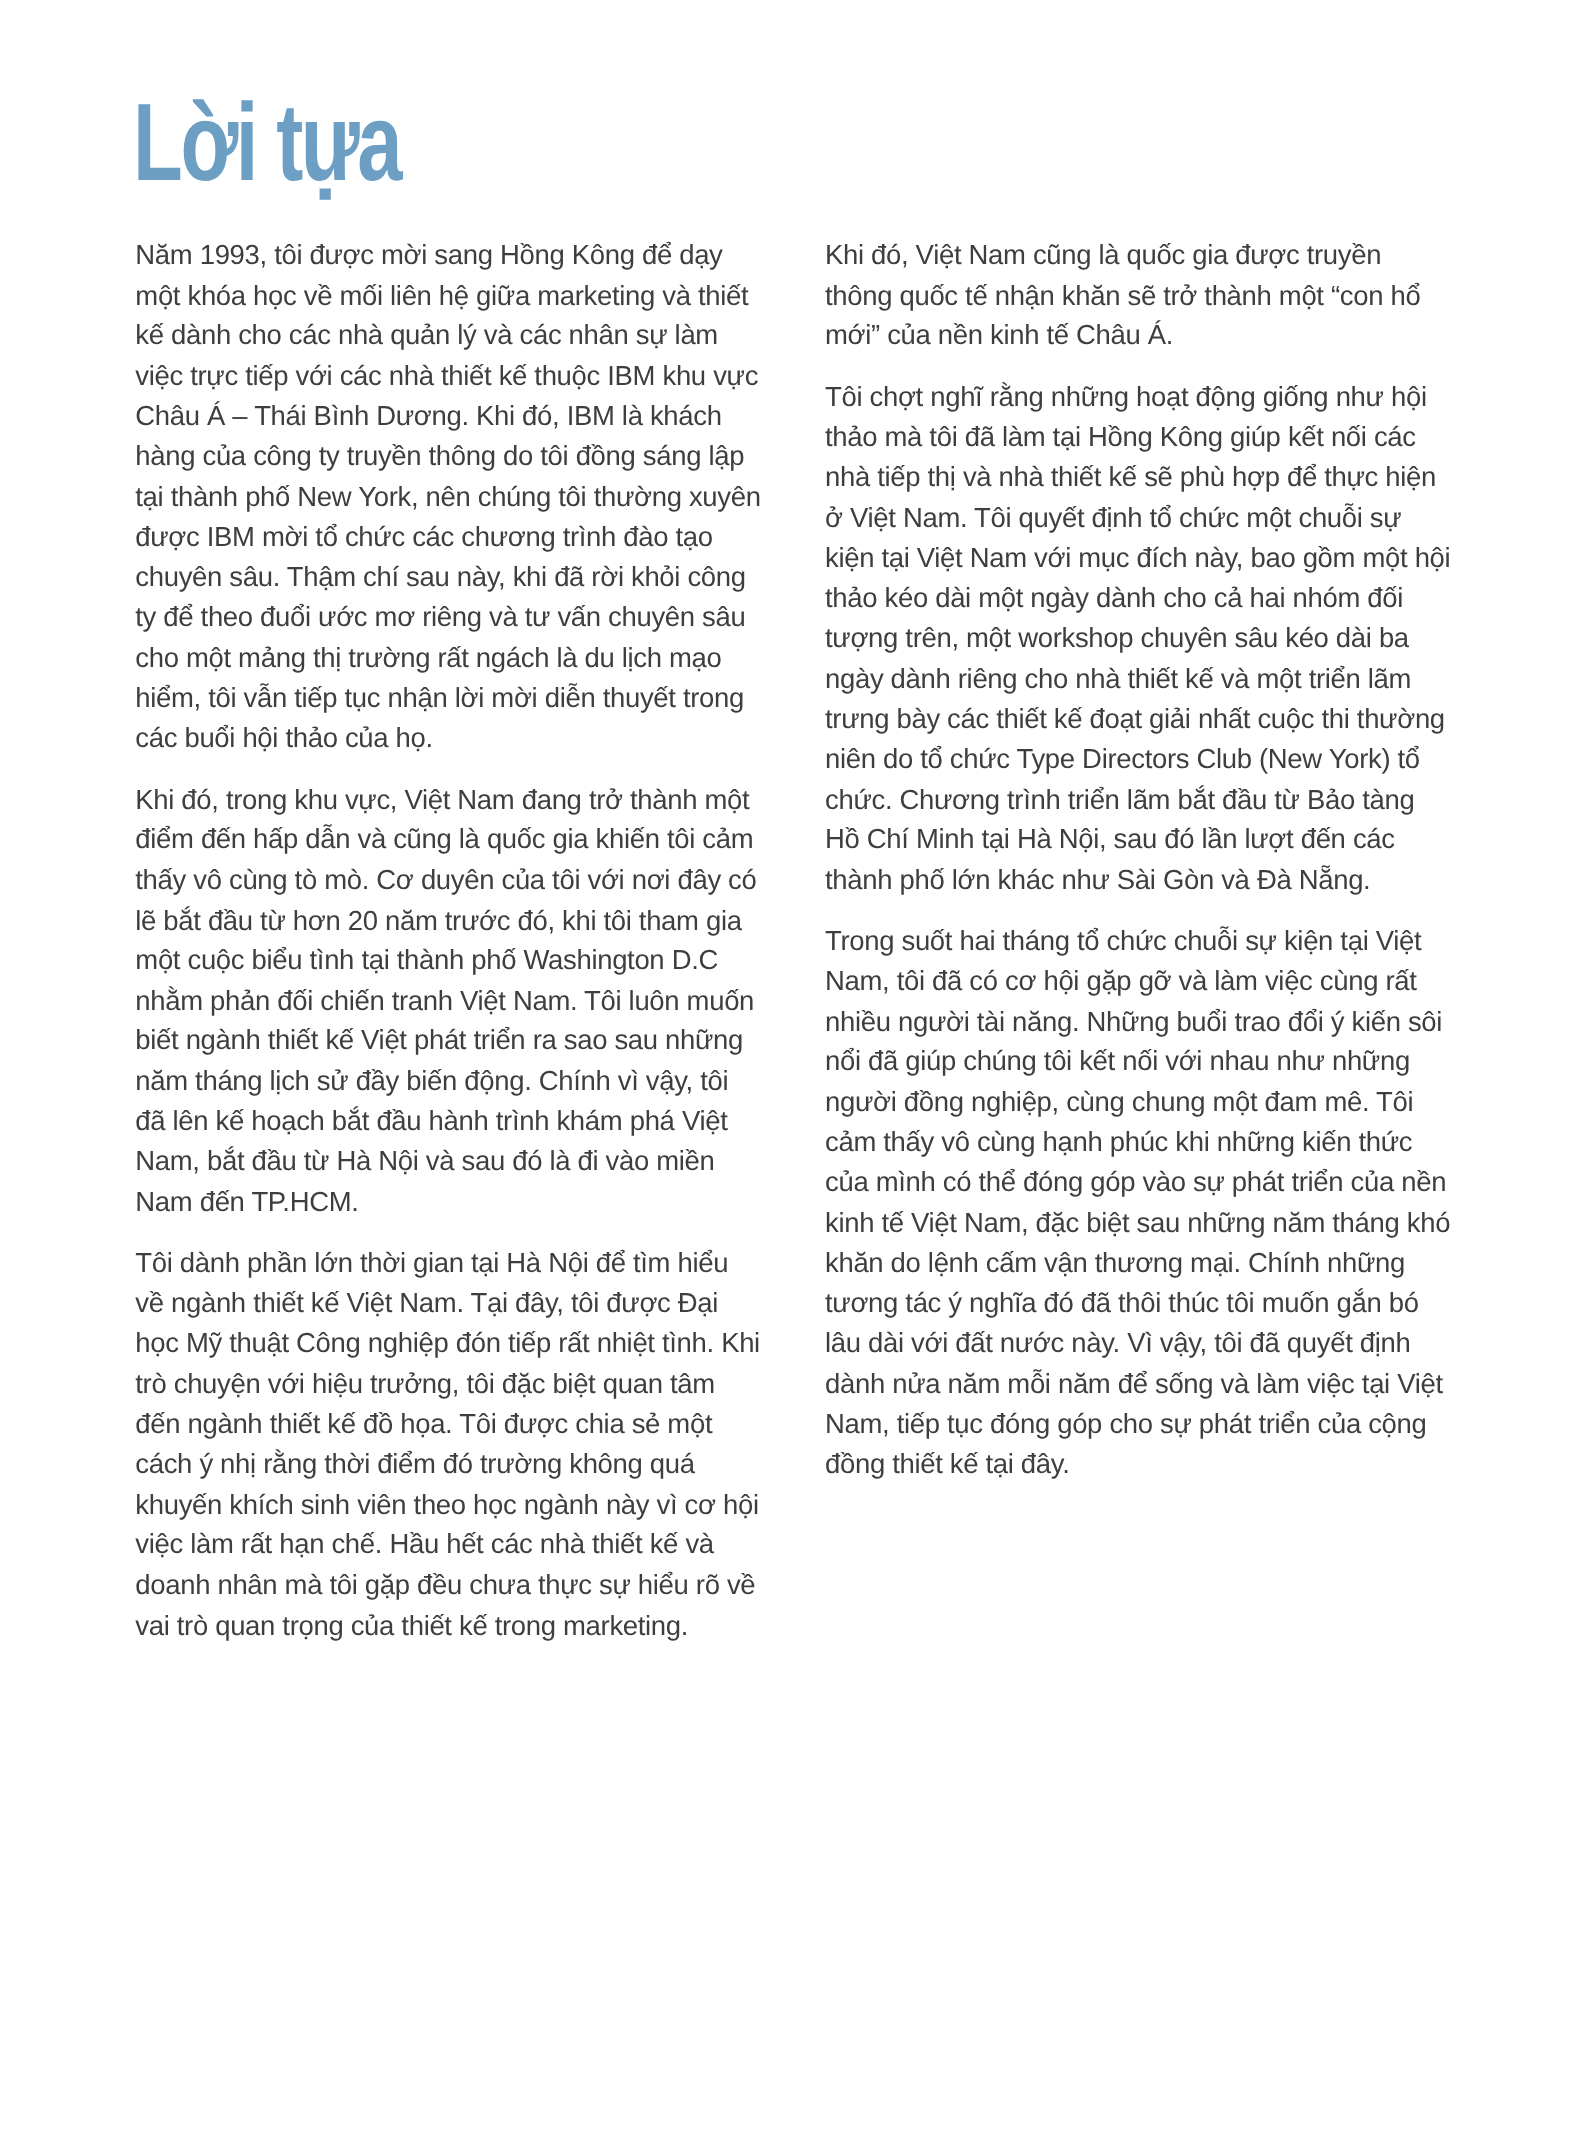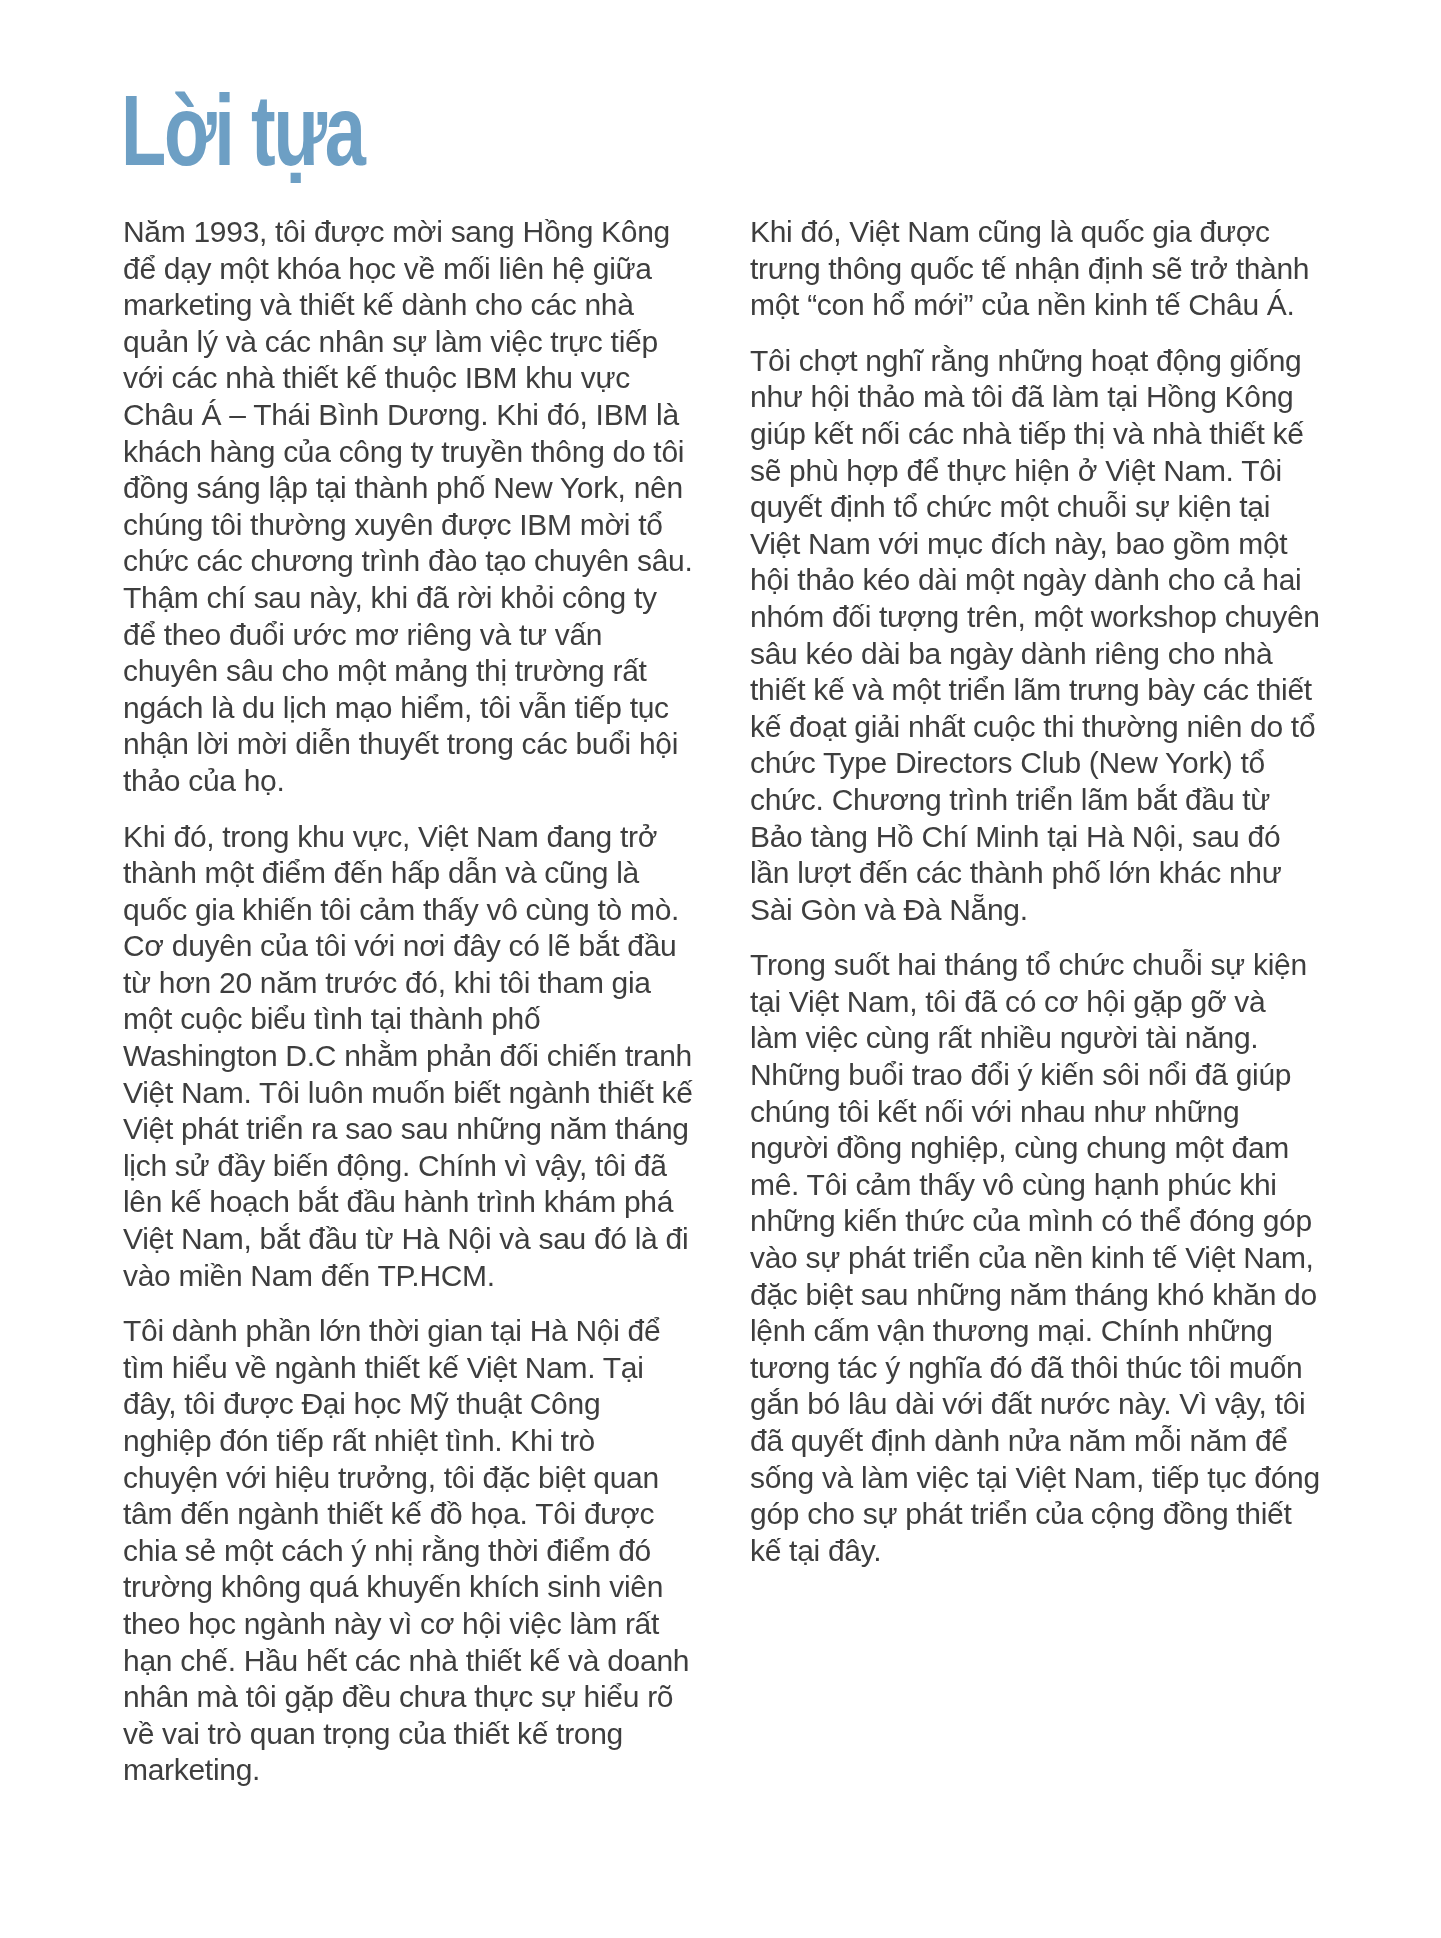--- a/index.html
+++ b/index.html
@@ -35,21 +35,21 @@
   .columns {
     position: absolute;
     left: 123px;
     top: 214px;
     width: 1197px;
     display: flex;
     gap: 57px;
   }
   .column {
     width: 570px;
-    font-size: 30px;
+    font-size: 25px;
     line-height: 36.6px;
     letter-spacing: -0.3px;
     text-align: left;
   }
   .column p {
     margin: 0 0 19px 0;
   }
 </style>
 </head>
 <body>
@@ -57,18 +57,18 @@
 <div class="page" style="background: rgb(255, 255, 255);">
   <h1 class="page-title" style="color: rgb(109, 159, 196);">Lời tựa</h1>
 
   <div class="columns">
     <div class="column" style="color: rgb(62, 62, 62);">
         <p>Năm 1993, tôi được mời sang Hồng Kông để dạy một khóa học về mối liên hệ giữa marketing và thiết kế dành cho các nhà quản lý và các nhân sự làm việc trực tiếp với các nhà thiết kế thuộc IBM khu vực Châu Á – Thái Bình Dương. Khi đó, IBM là khách hàng của công ty truyền thông do tôi đồng sáng lập tại thành phố New York, nên chúng tôi thường xuyên được IBM mời tổ chức các chương trình đào tạo chuyên sâu. Thậm chí sau này, khi đã rời khỏi công ty để theo đuổi ước mơ riêng và tư vấn chuyên sâu cho một mảng thị trường rất ngách là du lịch mạo hiểm, tôi vẫn tiếp tục nhận lời mời diễn thuyết trong các buổi hội thảo của họ.</p>
         <p>Khi đó, trong khu vực, Việt Nam đang trở thành một điểm đến hấp dẫn và cũng là quốc gia khiến tôi cảm thấy vô cùng tò mò. Cơ duyên của tôi với nơi đây có lẽ bắt đầu từ hơn 20 năm trước đó, khi tôi tham gia một cuộc biểu tình tại thành phố Washington D.C nhằm phản đối chiến tranh Việt Nam. Tôi luôn muốn biết ngành thiết kế Việt phát triển ra sao sau những năm tháng lịch sử đầy biến động. Chính vì vậy, tôi đã lên kế hoạch bắt đầu hành trình khám phá Việt Nam, bắt đầu từ Hà Nội và sau đó là đi vào miền Nam đến TP.HCM.</p>
         <p>Tôi dành phần lớn thời gian tại Hà Nội để tìm hiểu về ngành thiết kế Việt Nam. Tại đây, tôi được Đại học Mỹ thuật Công nghiệp đón tiếp rất nhiệt tình. Khi trò chuyện với hiệu trưởng, tôi đặc biệt quan tâm đến ngành thiết kế đồ họa. Tôi được chia sẻ một cách ý nhị rằng thời điểm đó trường không quá khuyến khích sinh viên theo học ngành này vì cơ hội việc làm rất hạn chế. Hầu hết các nhà thiết kế và doanh nhân mà tôi gặp đều chưa thực sự hiểu rõ về vai trò quan trọng của thiết kế trong marketing.</p>
       </div>
     <div class="column" style="color: rgb(62, 62, 62);">
-        <p>Khi đó, Việt Nam cũng là quốc gia được trưng thông quốc tế nhận định sẽ trở thành một “con hổ mới” của nền kinh tế Châu Á.</p>
+        <p>Khi đó, Việt Nam cũng là quốc gia được truyền thông quốc tế nhận khăn sẽ trở thành một “con hổ mới” của nền kinh tế Châu Á.</p>
         <p>Tôi chợt nghĩ rằng những hoạt động giống như hội thảo mà tôi đã làm tại Hồng Kông giúp kết nối các nhà tiếp thị và nhà thiết kế sẽ phù hợp để thực hiện ở Việt Nam. Tôi quyết định tổ chức một chuỗi sự kiện tại Việt Nam với mục đích này, bao gồm một hội thảo kéo dài một ngày dành cho cả hai nhóm đối tượng trên, một workshop chuyên sâu kéo dài ba ngày dành riêng cho nhà thiết kế và một triển lãm trưng bày các thiết kế đoạt giải nhất cuộc thi thường niên do tổ chức Type Directors Club (New York) tổ chức. Chương trình triển lãm bắt đầu từ Bảo tàng Hồ Chí Minh tại Hà Nội, sau đó lần lượt đến các thành phố lớn khác như Sài Gòn và Đà Nẵng.</p>
         <p>Trong suốt hai tháng tổ chức chuỗi sự kiện tại Việt Nam, tôi đã có cơ hội gặp gỡ và làm việc cùng rất nhiều người tài năng. Những buổi trao đổi ý kiến sôi nổi đã giúp chúng tôi kết nối với nhau như những người đồng nghiệp, cùng chung một đam mê. Tôi cảm thấy vô cùng hạnh phúc khi những kiến thức của mình có thể đóng góp vào sự phát triển của nền kinh tế Việt Nam, đặc biệt sau những năm tháng khó khăn do lệnh cấm vận thương mại. Chính những tương tác ý nghĩa đó đã thôi thúc tôi muốn gắn bó lâu dài với đất nước này. Vì vậy, tôi đã quyết định dành nửa năm mỗi năm để sống và làm việc tại Việt Nam, tiếp tục đóng góp cho sự phát triển của cộng đồng thiết kế tại đây.</p>
       </div>
   </div>
 </div>
 
 </body></html>

